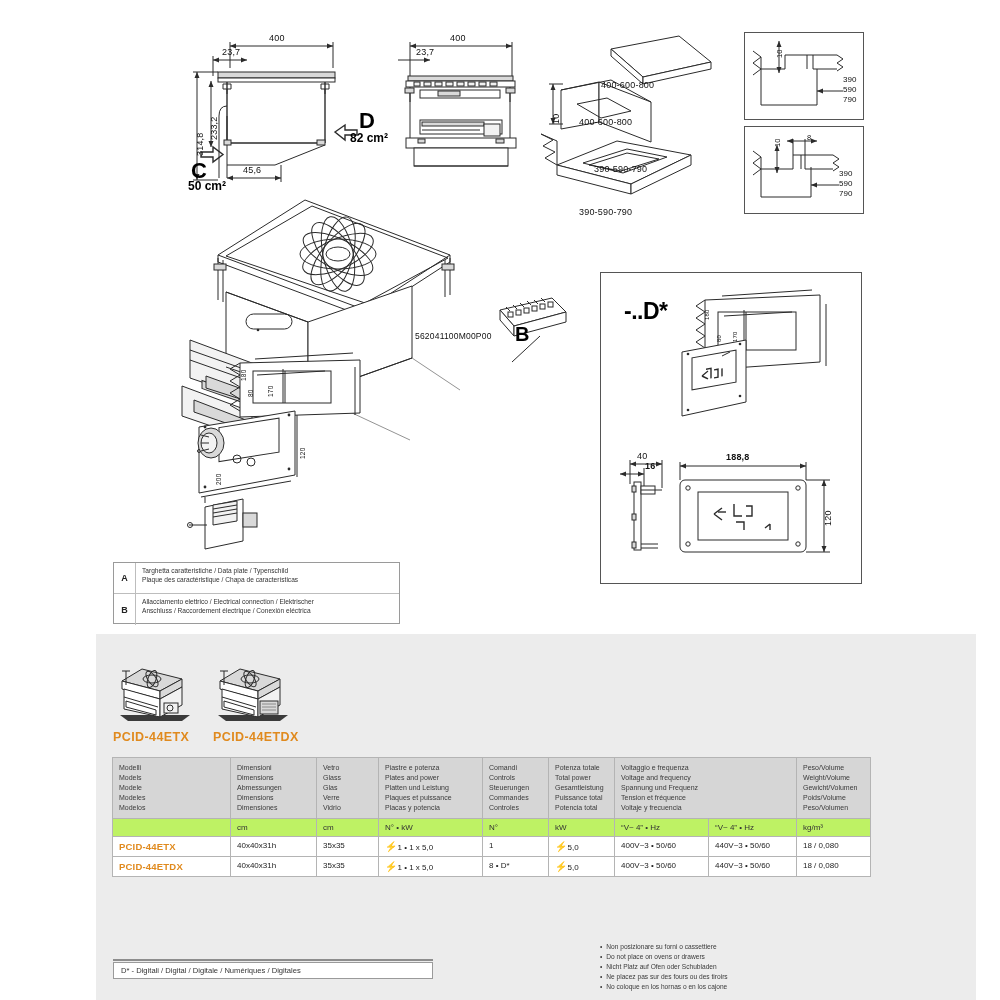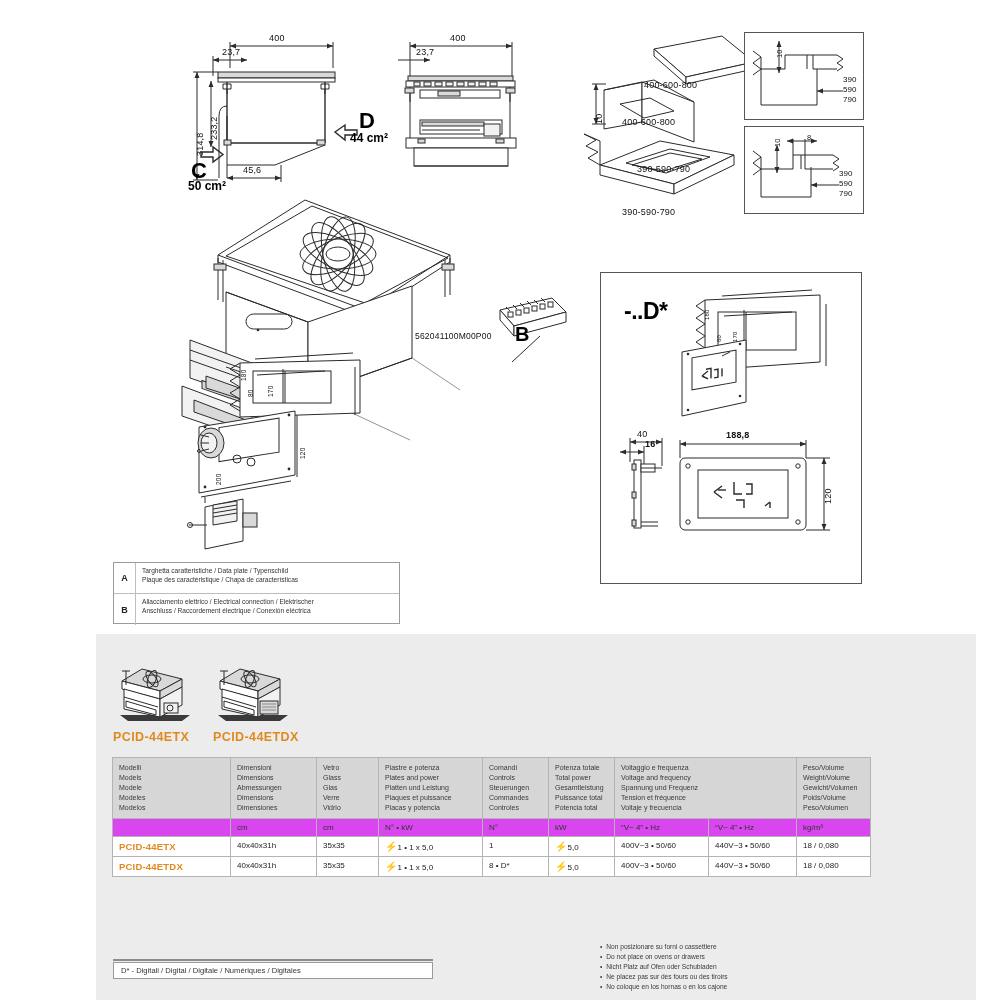--- a/index.html
+++ b/index.html
@@ -50,21 +50,21 @@
                  color:#E08A1E; letter-spacing:.4px; font-family:"Liberation Sans", sans-serif; }
 
   
   #spec-table { position:absolute; left:112px; top:757px; width:748px;
                 border-collapse:collapse; table-layout:fixed; }
   #spec-table td { vertical-align:top; font-size:7px; color:#3a3a3a;
                    border-left:1px solid #b4b4b4; border-right:1px solid #b4b4b4; }
   #spec-table tr.head td { background:#d6d6d6; padding:5px 5px 5px 6px;
                            line-height:1.42; border-top:1px solid #b4b4b4;
                            border-bottom:1px solid #b4b4b4; }
-  #spec-table tr.units td { background:#d946ef; padding:4px 5px 4px 6px;
+  #spec-table tr.units td { background:#bef264; padding:4px 5px 4px 6px;
                             height:15px; border-bottom:1px solid #b4b4b4;
                             font-size:8px; color:#333; }
   #spec-table tr.data td { background:#fff; padding:4px 5px 4px 6px;
                            height:16px; border-bottom:1px solid #b4b4b4;
                            font-size:8px; color:#222; }
   #spec-table tr.data td.model { color:#E08A1E; font-weight:bold; font-size:9.5px;
                                  letter-spacing:.2px; }
   .bolt { color:#d92b1c; font-weight:bold; font-size:10px; }
   .hdlines div { white-space:nowrap; }
 
@@ -153,21 +153,21 @@
     </svg>
     <div class="dim" style="left:84px;top:5px;">400</div>
     <div class="dim" style="left:37px;top:19px;">23,7</div>
     <div class="dim vert" style="left:10px;top:128px;">314,8</div>
     <div class="dim vert" style="left:24px;top:112px;">233,2</div>
     <div class="dim" style="left:58px;top:137px;">45,6</div>
   </div>
   <div class="bigletter" style="left:191px;top:158px;">C</div>
   <div class="areatxt" style="left:188px;top:179px;">50 cm²</div>
   <div class="bigletter" style="left:359px;top:108px;">D</div>
-  <div class="areatxt" style="left:350px;top:131px;">44 cm²</div>
+  <div class="areatxt" style="left:350px;top:131px;">82 cm²</div>
 
   <div style="position:absolute;left:400px;top:28px;width:180px;height:160px;">
     <svg width="180" height="160" viewBox="0 0 180 160">
       <line class="st" x1="10" y1="18" x2="112" y2="18"></line>
       <polygon points="10,18 16,15.5 16,20.5" fill="#2b2b2b"></polygon>
       <polygon points="112,18 106,15.5 106,20.5" fill="#2b2b2b"></polygon>
       <line class="st" x1="10" y1="14" x2="10" y2="48"></line>
       <line class="st" x1="112" y1="14" x2="112" y2="48"></line>
       <line class="st" x1="-2" y1="32" x2="30" y2="32"></line>
       <polygon points="30,32 24,29.5 24,34.5" fill="#2b2b2b"></polygon>
@@ -204,21 +204,21 @@
       <rect class="fillwhite" x="6" y="110" width="110" height="10"></rect>
       <rect class="fillwhite" x="14" y="120" width="94" height="18"></rect>
       <line class="st" x1="14" y1="138" x2="108" y2="138"></line>
       <rect class="fillgray" x="18" y="111" width="7" height="4"></rect>
       <rect class="fillgray" x="96" y="111" width="8" height="4"></rect>
     </svg>
     <div class="dim" style="left:50px;top:5px;">400</div>
     <div class="dim" style="left:16px;top:19px;">23,7</div>
   </div>
 
-  <div style="position:absolute;left:582px;top:32px;width:200px;height:195px;">
+  <div style="position:absolute;left:539px;top:32px;width:200px;height:195px;">
     <svg width="200" height="195" viewBox="0 0 200 195">
 
       <polygon class="fillwhite" points="72,17 140,4 172,30 104,45"></polygon>
       <polygon class="fillwhite" points="72,17 104,45 104,52 72,24"></polygon>
       <polygon class="fillwhite" points="104,45 172,30 172,37 104,52"></polygon>
 
       <polygon class="fillwhite" points="22,58 60,50 60,90 22,97"></polygon>
       <polygon class="fillwhite" points="60,50 112,70 112,110 60,90"></polygon>
       <line class="st" x1="22" y1="58" x2="72" y2="48"></line>
       <line class="st" x1="72" y1="48" x2="112" y2="70"></line>
@@ -473,21 +473,21 @@
         <path d="M12,2 l4,0 l0,8 l-4,0"></path>
         <path d="M20,2 l0,8"></path>
       </g>
       <line class="st" x1="42" y1="66" x2="50" y2="62"></line>
     </svg>
     <div class="dim vert dimsm" style="left:24px;top:30px;font-size:6px;">180</div>
     <div class="dim vert dimsm" style="left:52px;top:52px;font-size:6px;">170</div>
     <div class="dim vert dimsm" style="left:36px;top:52px;font-size:6px;">80</div>
   </div>
 
-  <div style="position:absolute;left:618px;top:428px;width:230px;height:120px;">
+  <div style="position:absolute;left:618px;top:450px;width:230px;height:120px;">
     <svg width="230" height="120" viewBox="0 0 230 120">
 
       <rect class="fillwhite" x="16" y="32" width="7" height="68"></rect>
       <rect class="fillwhite" x="23" y="36" width="14" height="8"></rect>
       <line class="st" x1="23" y1="40" x2="44" y2="40"></line>
       <rect class="fillgray" x="14" y="36" width="4" height="6"></rect>
       <rect class="fillgray" x="14" y="64" width="4" height="6"></rect>
       <rect class="fillgray" x="14" y="92" width="4" height="6"></rect>
       <line class="st" x1="23" y1="94" x2="40" y2="94"></line>
       <line class="st" x1="23" y1="98" x2="40" y2="98"></line>

